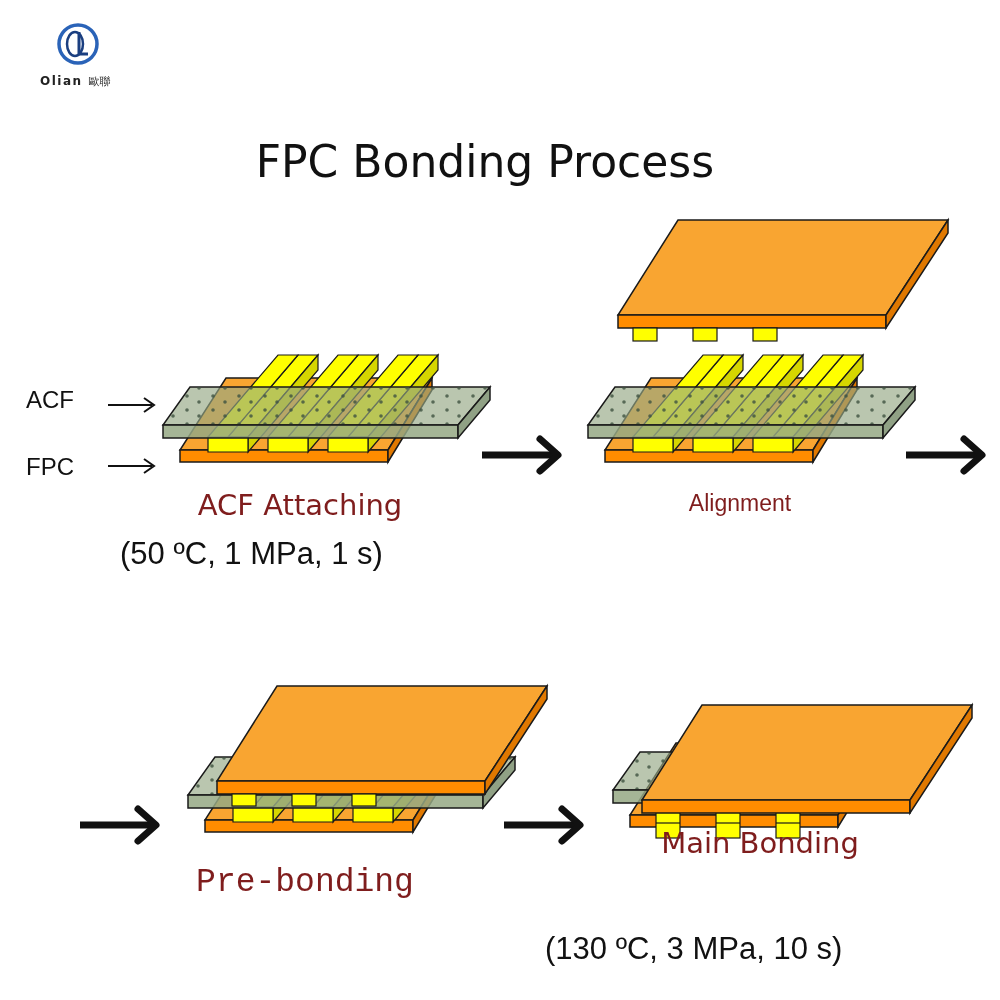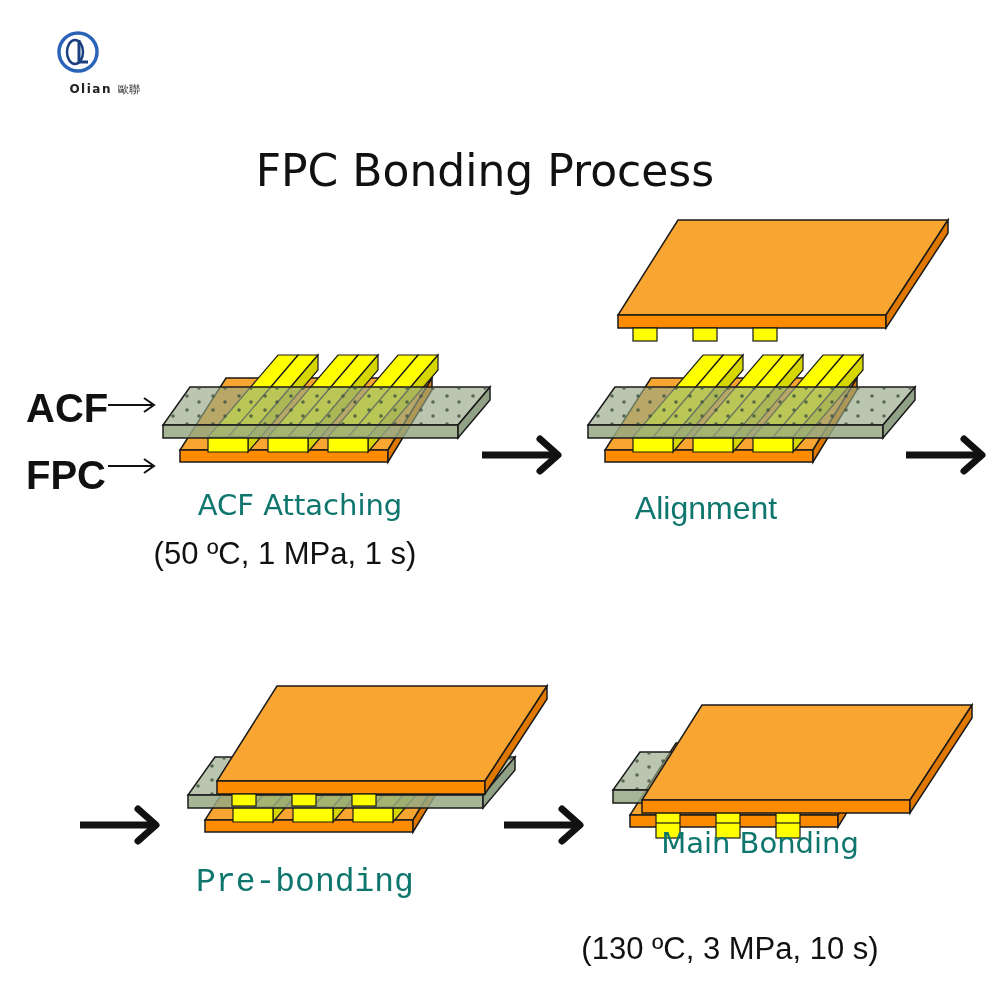--- a/index.html
+++ b/index.html
@@ -1,24 +1,24 @@
 <!DOCTYPE html>
 <html><head>
 <meta charset="utf-8">
 <style>
   html, body { margin:0; padding:0; background:#ffffff; }
   body { width:1000px; height:1000px; position:relative; overflow:hidden; font-family:"Liberation Sans", sans-serif; color:#111; }
   .abs { position:absolute; }
-  #logo { left:40px; top:20px; width:110px; height:90px;text-align:right; }
+  #logo { left:40px; top:12px; width:110px; height:90px; }
   .logo-text { position:absolute; left:0; top:62px; width:100px; font-family:"DejaVu Sans", sans-serif; font-weight:bold; font-size:12px; letter-spacing:1.5px; color:#222; }
   .logo-cn { font-weight:normal; font-size:11px; margin-left:6px; letter-spacing:0; }
-  #title { left:0; width:970px; top:136px; text-align:center; font-family:"DejaVu Sans", sans-serif; font-size:44px; color:#111;margin-top:9px; }
-  .lbl { font-family:"Liberation Sans", sans-serif; font-size:40px; color:#111; white-space:nowrap;font-weight:bold; }
-  .cap { font-family:"DejaVu Sans", sans-serif; font-size:29px; color:#0f766e; white-space:nowrap; text-align:center; }
-  .params { font-family:"Liberation Sans", sans-serif; font-size:31px; color:#111; white-space:nowrap; text-align:center; }
+  #title { left:0; width:970px; top:136px; text-align:center; font-family:"DejaVu Sans", sans-serif; font-size:44px; color:#111; }
+  .lbl { font-family:"Liberation Sans", sans-serif; font-size:24px; color:#111; white-space:nowrap; }
+  .cap { font-family:"DejaVu Sans", sans-serif; font-size:29px; color:#7f1d1d; white-space:nowrap; text-align:center; }
+  .params { font-family:"Liberation Sans", sans-serif; font-size:31px; color:#111; white-space:nowrap; text-align:left; }
   svg.diagram { position:absolute; left:0; top:0; width:1000px; height:1000px; }
 </style>
 </head>
 <body>
 
 <div id="logo" class="abs">
   <svg width="60" height="56" viewBox="0 0 60 56" style="position:absolute;left:14px;top:8px">
     <circle cx="24" cy="24" r="19" fill="none" stroke="#2a63b8" stroke-width="3.5"></circle>
     <ellipse cx="21" cy="24" rx="8" ry="12" fill="none" stroke="#1b3f80" stroke-width="2.5"></ellipse>
     <path d="M25 12 L25 34 L34 34" fill="none" stroke="#1b3f80" stroke-width="3"></path>
@@ -130,18 +130,18 @@
     <use href="#topPlate"></use>
   </g>
 </svg>
 
 <div class="abs lbl" style="left:26px; top:386px;">ACF</div>
 <div class="abs lbl" style="left:26px; top:453px;">FPC</div>
 
 <div class="abs cap" style="left:150px; width:300px; top:488px;">ACF Attaching</div>
 <div class="abs params" style="left:120px; width:330px; top:536px;">(50 ºC, 1 MPa, 1 s)</div>
 
-<div class="abs cap" style="left:556px; width:300px; top:490px; font-family:'Liberation Sans', sans-serif; font-size:32px;">Alignment</div>
+<div class="abs cap" style="left:590px; width:300px; top:490px; font-family:'Liberation Sans', sans-serif; font-size:23px;">Alignment</div>
 
 <div class="abs cap" style="left:155px; width:300px; top:864px; font-family:Liberation Mono, monospace; font-size:33px;">Pre-bonding</div>
 
 <div class="abs cap" style="left:610px; width:300px; top:826px;">Main Bonding</div>
 <div class="abs params" style="left:545px; width:370px; top:910px;margin-top:21px;">(130 ºC, 3 MPa, 10 s)</div>
 
 </body></html>

